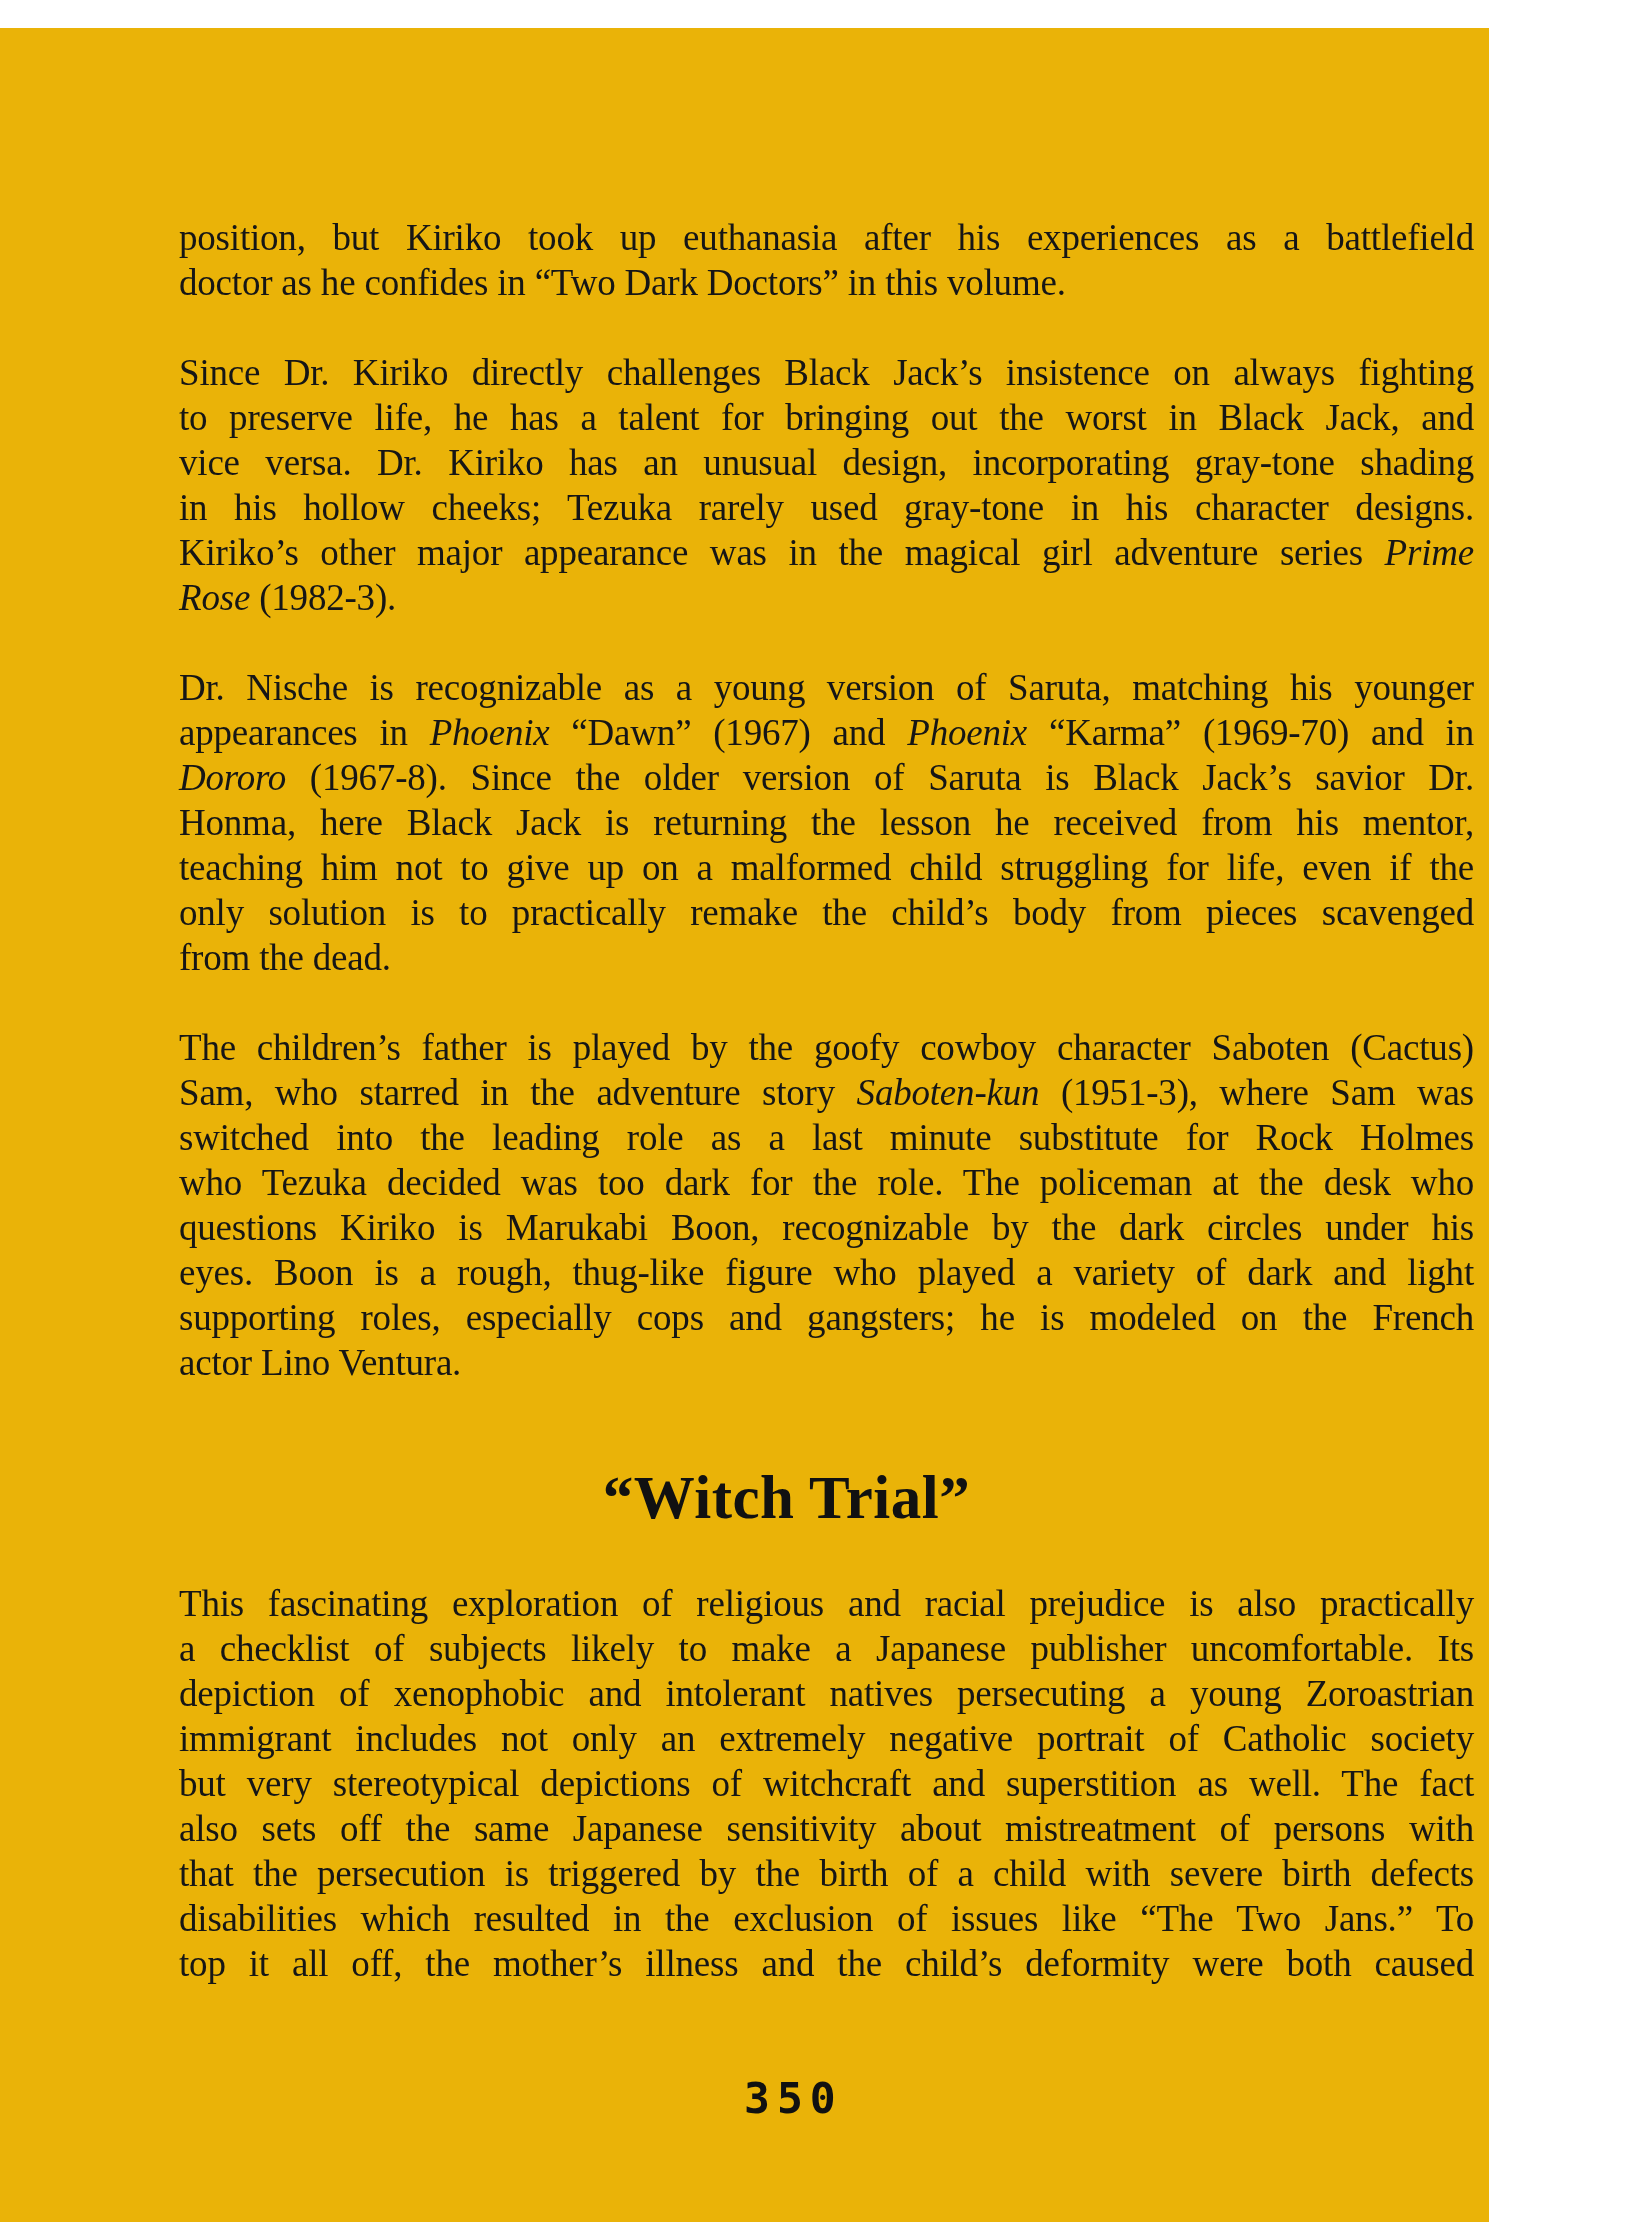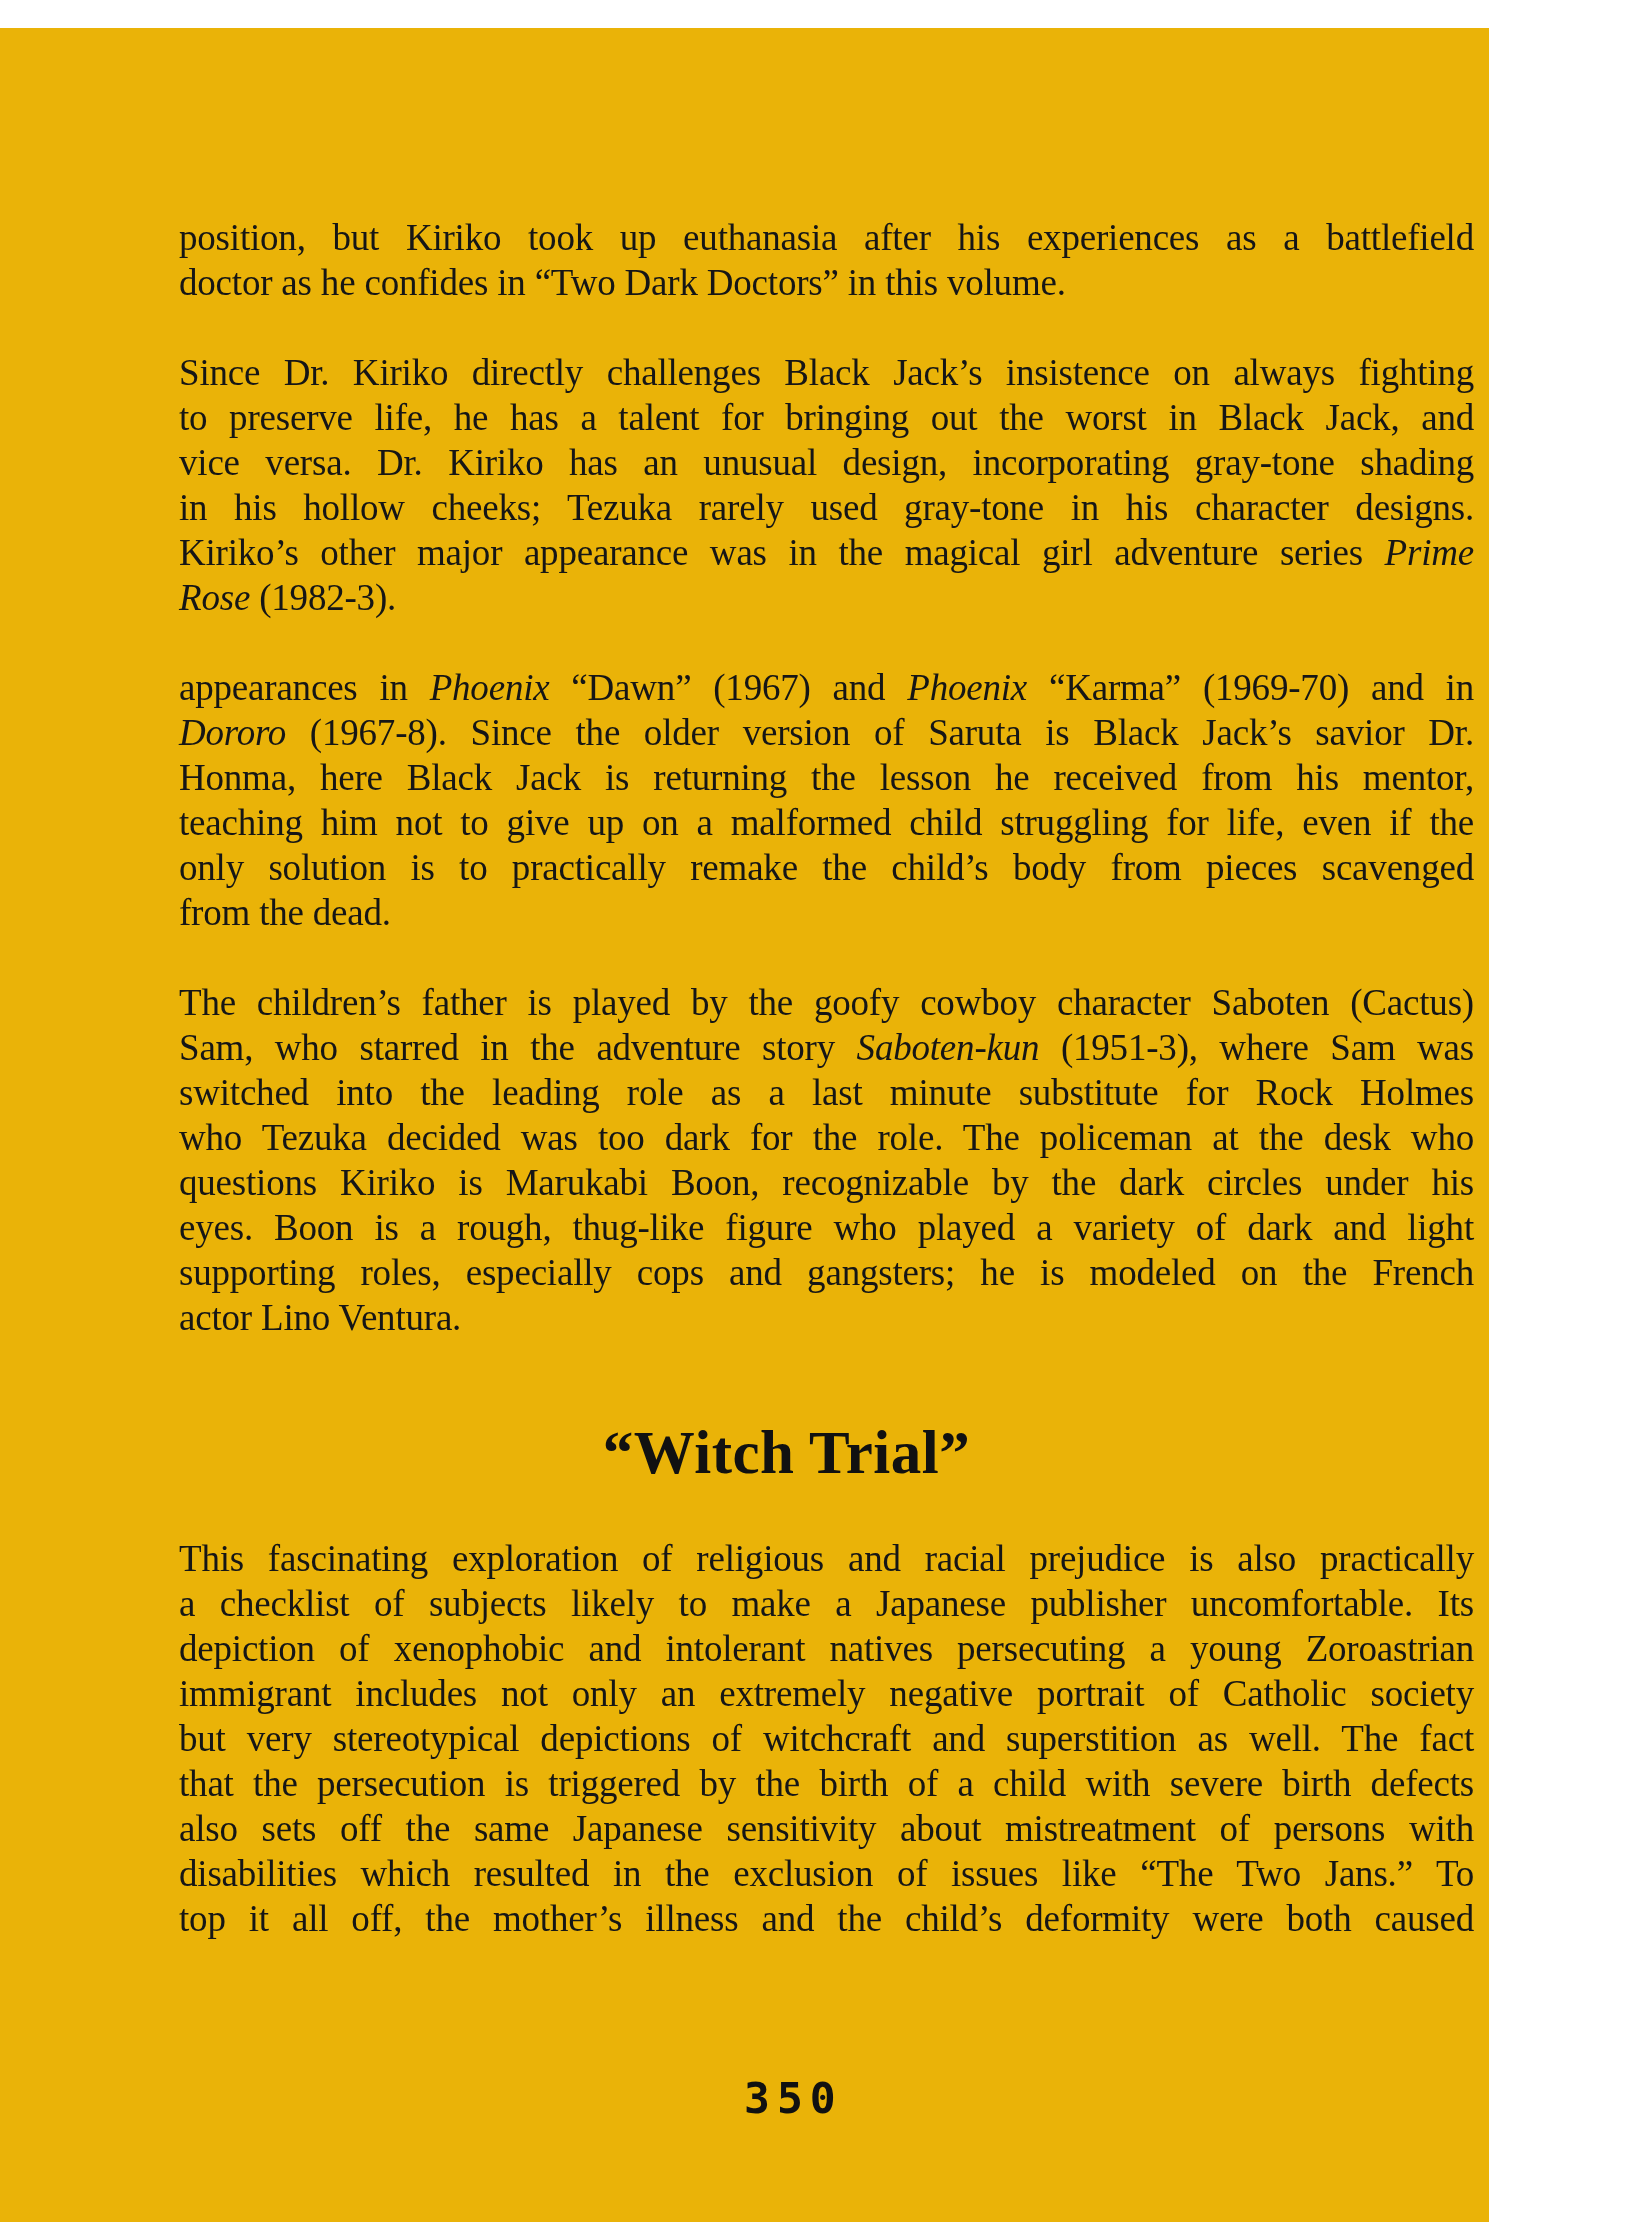--- a/index.html
+++ b/index.html
@@ -71,20 +71,21 @@
         </div>
         <div class="para">
           <div class="line">Since Dr. Kiriko directly challenges Black Jack’s insistence on always fighting</div>
           <div class="line">to preserve life, he has a talent for bringing out the worst in Black Jack, and</div>
           <div class="line">vice versa. Dr. Kiriko has an unusual design, incorporating gray-tone shading</div>
           <div class="line">in his hollow cheeks; Tezuka rarely used gray-tone in his character designs.</div>
           <div class="line">Kiriko’s other major appearance was in the magical girl adventure series <i>Prime</i></div>
           <div class="line last"><i>Rose</i> (1982-3).</div>
         </div>
         <div class="para">
+          <div class="line">Dr. Nische is recognizable as a young version of Saruta, matching his younger</div>
           <div class="line">appearances in <i>Phoenix</i> “Dawn” (1967) and <i>Phoenix</i> “Karma” (1969-70) and in</div>
           <div class="line"><i>Dororo</i> (1967-8). Since the older version of Saruta is Black Jack’s savior Dr.</div>
           <div class="line">Honma, here Black Jack is returning the lesson he received from his mentor,</div>
           <div class="line">teaching him not to give up on a malformed child struggling for life, even if the</div>
           <div class="line">only solution is to practically remake the child’s body from pieces scavenged</div>
           <div class="line last">from the dead.</div>
         </div>
         <div class="para">
           <div class="line">The children’s father is played by the goofy cowboy character Saboten (Cactus)</div>
           <div class="line">Sam, who starred in the adventure story <i>Saboten-kun</i> (1951-3), where Sam was</div>
@@ -97,22 +98,22 @@
         </div>
       </div>
     <h2 class="heading">“Witch Trial”</h2>
     <div id="after-heading">
         <div class="para">
           <div class="line">This fascinating exploration of religious and racial prejudice is also practically</div>
           <div class="line">a checklist of subjects likely to make a Japanese publisher uncomfortable. Its</div>
           <div class="line">depiction of xenophobic and intolerant natives persecuting a young Zoroastrian</div>
           <div class="line">immigrant includes not only an extremely negative portrait of Catholic society</div>
           <div class="line">but very stereotypical depictions of witchcraft and superstition as well. The fact</div>
+          <div class="line">also sets off the same Japanese sensitivity about mistreatment of persons with</div>
           <div class="line">that the persecution is triggered by the birth of a child with severe birth defects</div>
-          <div class="line">also sets off the same Japanese sensitivity about mistreatment of persons with</div>
           <div class="line">disabilities which resulted in the exclusion of issues like “The Two Jans.” To</div>
           <div class="line">top it all off, the mother’s illness and the child’s deformity were both caused</div>
         </div>
       </div>
   </div>
   <div class="page-number">350</div>
 </div>
 
 
 </body></html>

